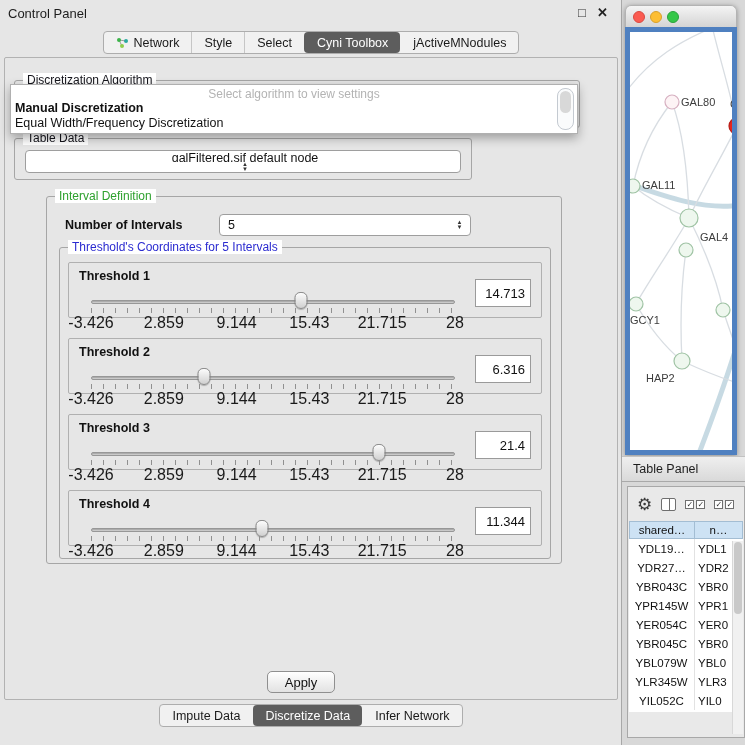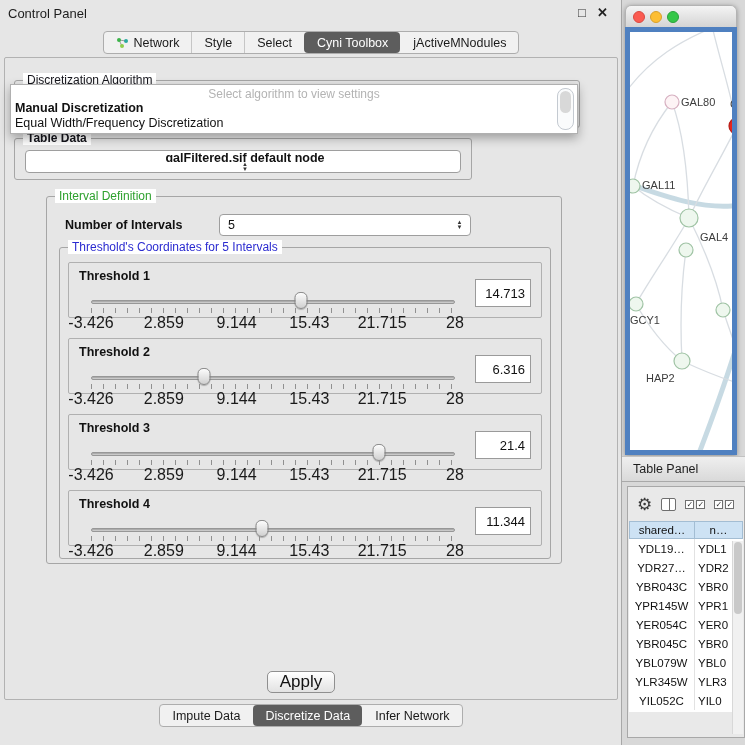--- a/index.html
+++ b/index.html
@@ -33,21 +33,21 @@
     border:1px solid #b2b2b2; border-radius:2px; background:#e6e6e6; }
 
   .group { position:absolute; border:1px solid #a6a6a6; border-radius:3px; background:#e6e6e6; }
   .group-label { position:absolute; top:-8px; left:8px; background:#ffffff; padding:0 4px;
     font-size:12px; white-space:nowrap; }
   .group-label.dark { color:#15151c; }
   .group-label.green { color:#2ea12e; }
   .group-label.blue { color:#2b2bd0; }
 
   .algorithm-group { left:14px; top:80px; width:566px; height:48px; }
-  .tabledata-group { left:14px; top:138px; width:458px; height:42px;font-weight:bold; }
+  .tabledata-group { left:14px; top:138px; width:458px; height:42px; }
   .interval-group  { left:46px; top:196px; width:516px; height:368px; }
   .thresholds-group{ left:12px; top:50px; width:492px; height:312px; }
   .attributes-group{ left:46px; top:572px; width:516px; height:96px; }
 
   .combo { position:absolute; background:#fff; border:1px solid #9e9e9e; border-radius:4px;
     display:flex; align-items:center; justify-content:space-between; padding:0 4px 0 8px;
     font-size:12.5px; color:#111; }
   .combo-text { overflow:hidden; white-space:nowrap; }
   .stepper { display:flex; flex-direction:column; align-items:center; justify-content:center;
     width:13px; font-size:6px; line-height:5px; color:#333; }
@@ -92,21 +92,21 @@
     border:1px solid #a8a8a8; overflow:hidden; padding-right:14px; }
   .list-item { height:18px; line-height:18px; padding-left:6px; font-size:12.5px; color:#111;
     white-space:nowrap; }
   .list-scrollbar { position:absolute; right:0; top:0; bottom:0; width:13px; background:#f0f0f0;
     border-left:1px solid #cfcfcf; }
   .list-scroll-thumb { position:absolute; left:2px; right:2px; top:2px; height:32px;
     background:#c6c6c6; border-radius:5px; }
 
   .apply-btn { position:absolute; left:267px; top:671px; width:68px; height:22px;
     border:1px solid #8f8f8f; border-radius:5px; background:linear-gradient(#ffffff,#e2e2e2);
-    font-size:17px; font-family:inherit; color:#111; }
+    font-size:13px; font-family:inherit; color:#111; }
 
   .net-tab-icon { width:13px; height:12px; display:inline-block; }
 
   
   .net-window { position:absolute; left:625px; top:5px; width:112px; height:450px;
     border-radius:6px 6px 0 0; box-shadow:0 1px 5px rgba(0,0,0,.35); }
   .mac-titlebar { height:22px; background:linear-gradient(#f4f4f4,#d4d4d4);
     border:1px solid #b3b3b3; border-bottom:none; border-radius:6px 6px 0 0;
     display:flex; align-items:center; gap:5px; padding-left:7px; }
   .light { width:12px; height:12px; border-radius:50%; }

